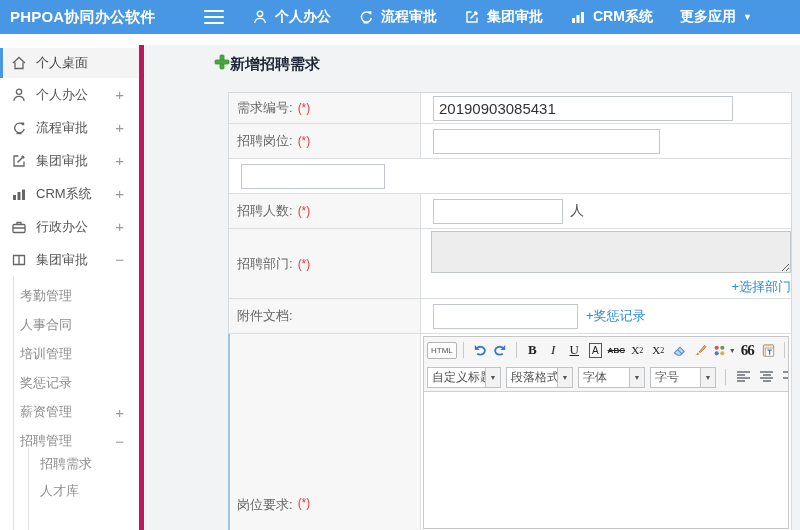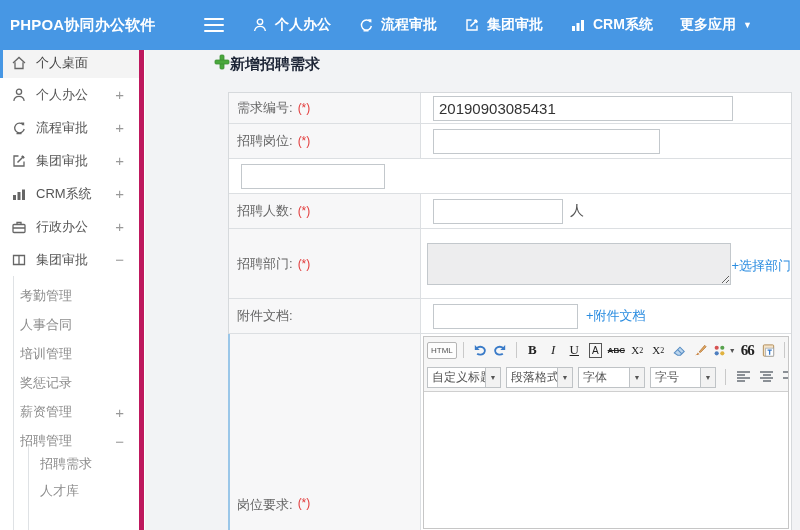--- a/index.html
+++ b/index.html
@@ -2,21 +2,21 @@
 <html><head>
 <meta charset="utf-8">
 <style>
   html,body{margin:0;padding:0;}
   body{
     width:800px;height:530px;overflow:hidden;position:relative;
     font-family:"Liberation Sans","DejaVu Sans",sans-serif;
     background:#fff;
   }
   
-  .topbar{position:absolute;left:0;top:0;width:800px;height:50px;background:#4797e4;
+  .topbar{position:absolute;left:0;top:0;width:800px;height:34px;background:#4797e4;
     display:flex;align-items:center;color:#fff;z-index:5;}
   .logo{width:148px;padding-left:10px;font-size:15px;font-weight:bold;letter-spacing:.2px;white-space:nowrap;}
   .hamburger{margin-left:46px;width:20px;height:14px;display:flex;flex-direction:column;justify-content:space-between;cursor:pointer;}
   .hamburger i{display:block;height:2px;background:#fff;border-radius:1px;}
   .nav{display:flex;align-items:center;margin-left:28px;gap:27px;}
   .nav-item{display:flex;align-items:center;gap:7px;font-size:14px;font-weight:bold;cursor:pointer;white-space:nowrap;}
   .nav-item svg{display:block;}
   .caret{font-size:9px;line-height:1;}
   
   .sidebar{position:absolute;left:0;top:45px;width:144px;height:485px;background:#fff;
@@ -43,21 +43,21 @@
   .frow{display:flex;border-bottom:1px solid #dcdfe2;}
   .frow:last-child{border-bottom:none;}
   .flabel{width:192px;flex:0 0 192px;background:#f7f7f8;border-right:1px solid #dcdfe2;
     display:flex;align-items:center;padding-left:8px;font-size:13px;color:#666;box-sizing:border-box;}
   .req{color:#e23b3b;font-size:12px;margin-left:5px;}
   .fvalue{flex:1;display:flex;align-items:center;padding-left:12px;box-sizing:border-box;background:#fff;min-width:0;}
   .inp{height:25px;border:1px solid #c3c8cc;background:#fff;font-size:14px;color:#333;
     padding:0 5px;box-sizing:border-box;font-family:inherit;}
   .suffix{margin-left:7px;font-size:14px;color:#555;}
   .flink{color:#2a8ce0;font-size:13px;cursor:pointer;text-decoration:none;white-space:nowrap;}
-  .dept-cell{flex-direction:row;align-items:center;justify-content:center;padding-left:6px;}
+  .dept-cell{flex-direction:column;align-items:flex-end;justify-content:center;padding-left:6px;}
   .dept-ta{width:360px;height:42px;background:#ededee;border:1px solid #c3c8cc;resize:both;box-sizing:border-box;font-family:inherit;}
   .dept-link{margin-top:5px;}
   .row7{position:relative;}
   .row7::before{content:"";position:absolute;left:-1px;top:0;bottom:0;width:2px;background:#9ac6e8;}
   .row7 .flabel{align-items:flex-start;padding-top:162px;}
   .row7 .fvalue{padding:2px 2px 0 2px;align-items:flex-start;}
   
   .editor{width:100%;height:193px;border:1px solid #c6c6c6;background:#fff;box-sizing:border-box;overflow:hidden;}
   .tb{display:flex;align-items:center;background:#f6f6f6;padding:0 3px;gap:2px;overflow:hidden;white-space:nowrap;}
   .tb1{height:26px;}
@@ -314,21 +314,21 @@
         <a class="flink dept-link">+选择部门</a>
       </div>
     </div>
 
     <div class="frow" style="height:34px">
       <div class="flabel">
         <span>附件文档:</span>
       </div>
       <div class="fvalue">
         <input class="inp" style="width: 145px;">
-        <a class="flink" style="margin-left:8px">+附件文档</a>
+        <a class="flink" style="margin-left:8px">+奖惩记录</a>
       </div>
     </div>
 
     <div class="frow row7" style="height:197px">
       <div class="flabel">
         <span>岗位要求:</span>
         <span class="req">(*)</span>
       </div>
       <div class="fvalue">
         <div class="editor">

